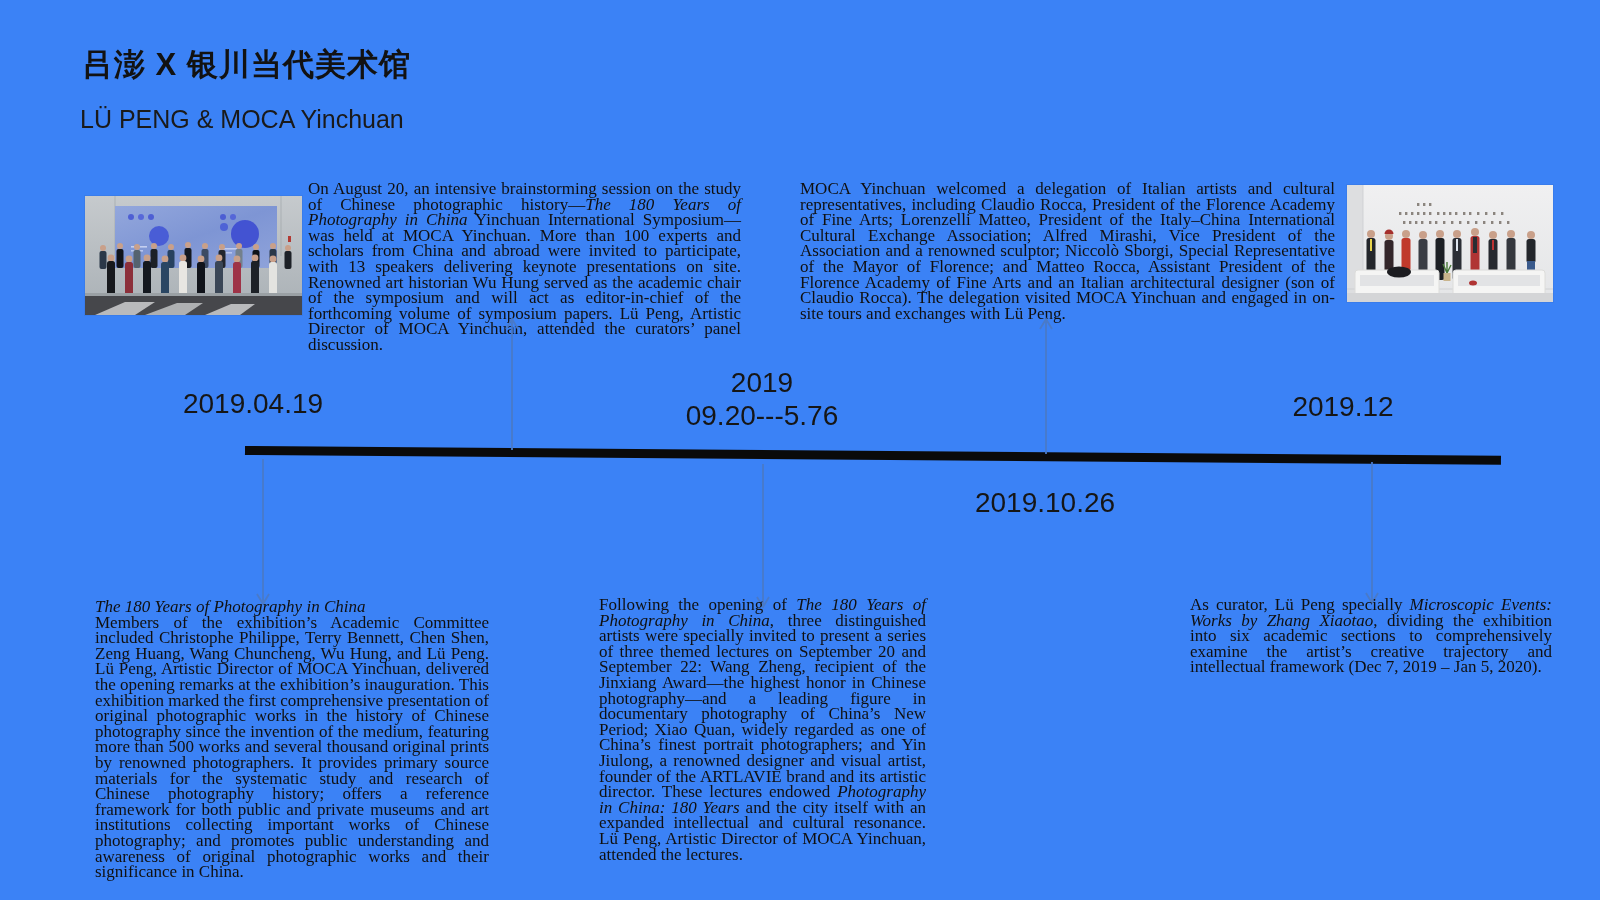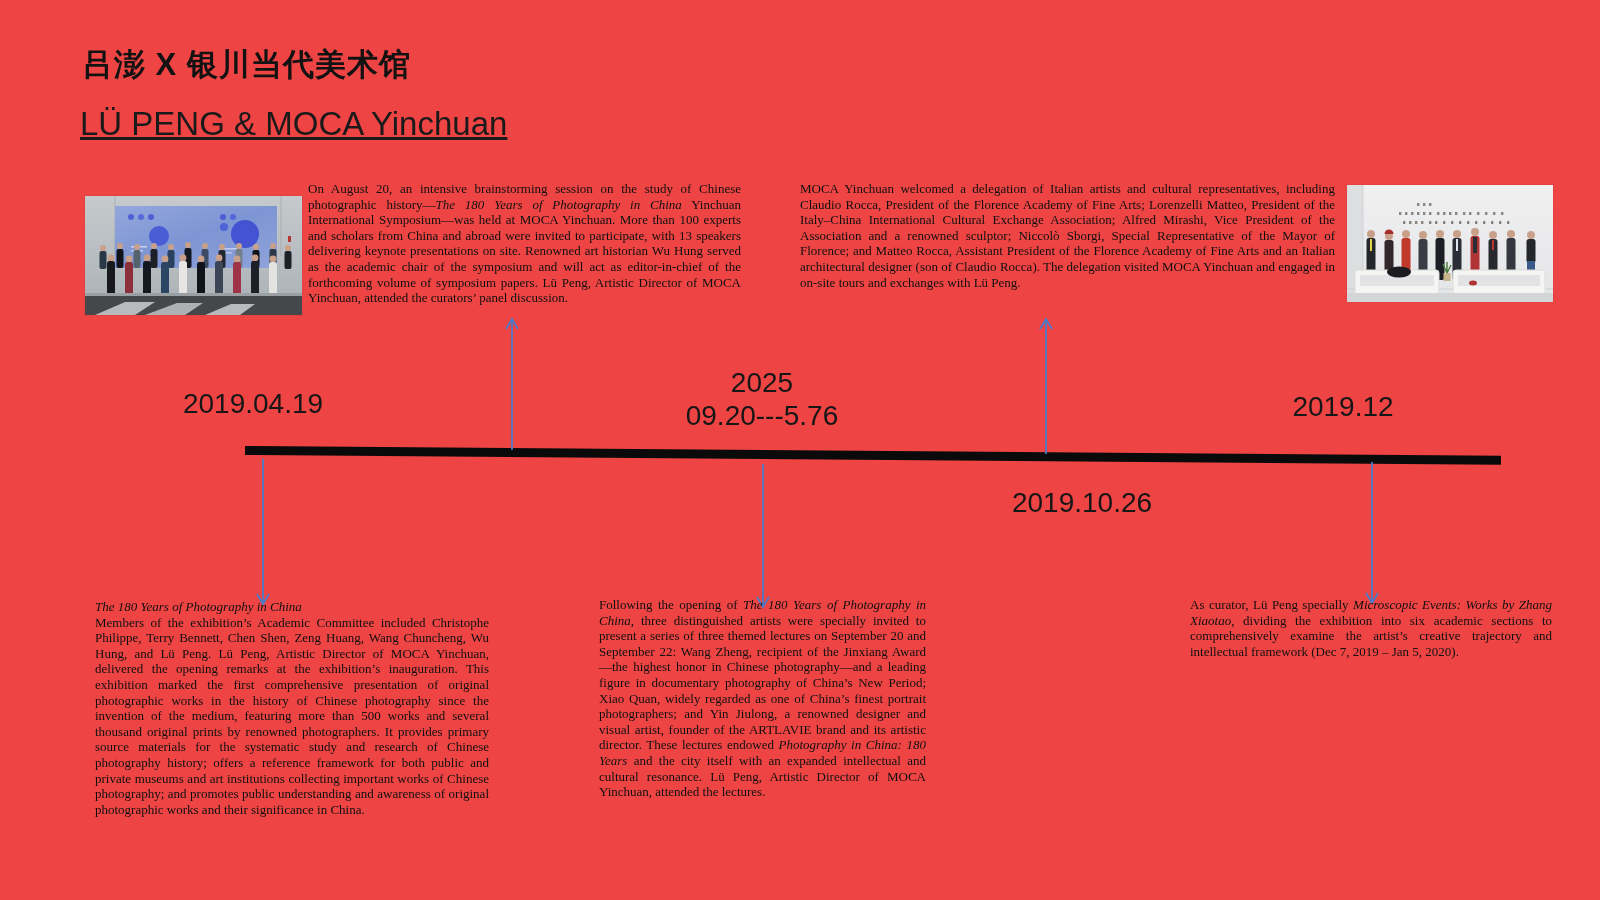--- a/index.html
+++ b/index.html
@@ -1,23 +1,23 @@
 <!DOCTYPE html>
 <html><head>
 <meta charset="utf-8">
 <style>
   html,body{margin:0;padding:0;background:#fff;}
-  .canvas{position:relative;width:1600px;height:900px;background:#ef4444;overflow:hidden;
+  .canvas{position:relative;width:1600px;height:900px;background:#3b82f6;overflow:hidden;
           font-family:"Liberation Serif",serif;color:#141414;}
   .abs{position:absolute;}
   .title-cn{left:82px;top:44px;font-family:"Liberation Sans",sans-serif;
             font-size:31px;font-weight:700;color:#121212;letter-spacing:1px;}
   .title-en{left:80px;top:105px;font-family:"Liberation Sans",sans-serif;
-            font-size:33px;font-weight:400;color:#1a1a1a;text-decoration:underline;}
-  .para{font-size:13px;line-height:15.6px;text-align:justify;color:#101010;}
+            font-size:25px;font-weight:400;color:#1a1a1a;}
+  .para{font-size:17px;line-height:15.6px;text-align:justify;color:#101010;}
   .para .it,.it{font-style:italic;}
   .exhib-title{font-style:italic;}
   .date-label{font-family:"Liberation Sans",sans-serif;font-size:28px;color:#161616;
               text-align:center;line-height:33px;}
   .bar{left:245px;top:446px;width:1256px;height:9px;background:#0a0a0a;
        transform:rotate(0.45deg);transform-origin:left center;}
   svg{display:block;}
   .photo{box-shadow:0 0 0 1px rgba(0,0,0,0.04);}
 </style>
 </head>
@@ -275,26 +275,26 @@
     </g>
     <g>
       <rect x="0" y="108" width="206" height="9" fill="#d4d5d7"></rect>
     </g>
   </svg>
 
   <div class="abs bar"></div>
 
   <div class="abs date-label" style="left:148px;top:387px;width:210px">2019.04.19</div>
   <div class="abs date-label" style="left:662px;top:366px;width:200px">
-    <div>2025</div>
+    <div>2019</div>
     <div>09.20---5.76</div>
   </div>
   <div class="abs date-label" style="left:1243px;top:390px;width:200px">2019.12</div>
 
-  <div class="abs date-label" style="left:982px;top:486px;width:200px">2019.10.26</div>
+  <div class="abs date-label" style="left:945px;top:486px;width:200px">2019.10.26</div>
 
   <svg class="abs" style="left:504px;top:316px" width="16" height="136">
     <line x1="8" y1="134" x2="8" y2="3" stroke-width="1.8" stroke="#4a7ac8"></line>
     <polyline points="2,13 8,3 14,13" fill="none" stroke-width="1.8" stroke="#4a7ac8"></polyline>
   </svg>
   <svg class="abs" style="left:1038px;top:316px" width="16" height="140">
     <line x1="8" y1="138" x2="8" y2="3" stroke-width="1.8" stroke="#4a7ac8"></line>
     <polyline points="2,13 8,3 14,13" fill="none" stroke-width="1.8" stroke="#4a7ac8"></polyline>
   </svg>
   <svg class="abs" style="left:255px;top:459px" width="16" height="148">

